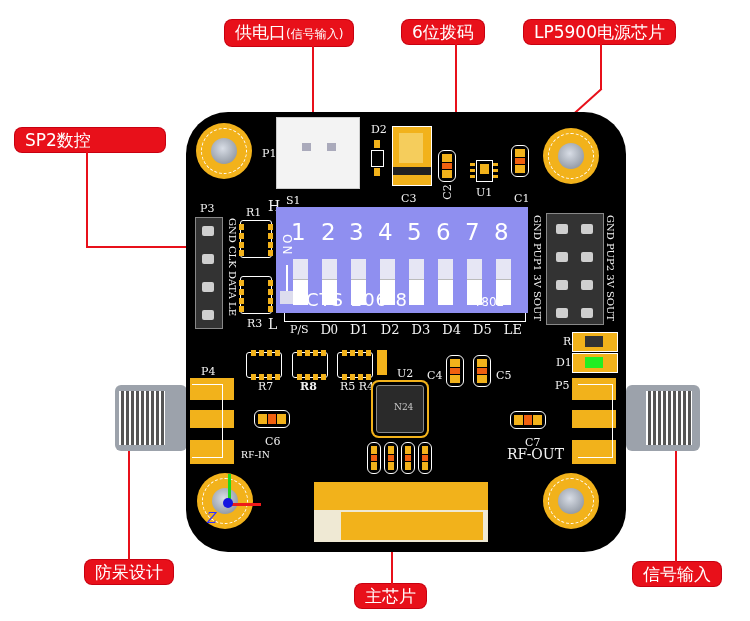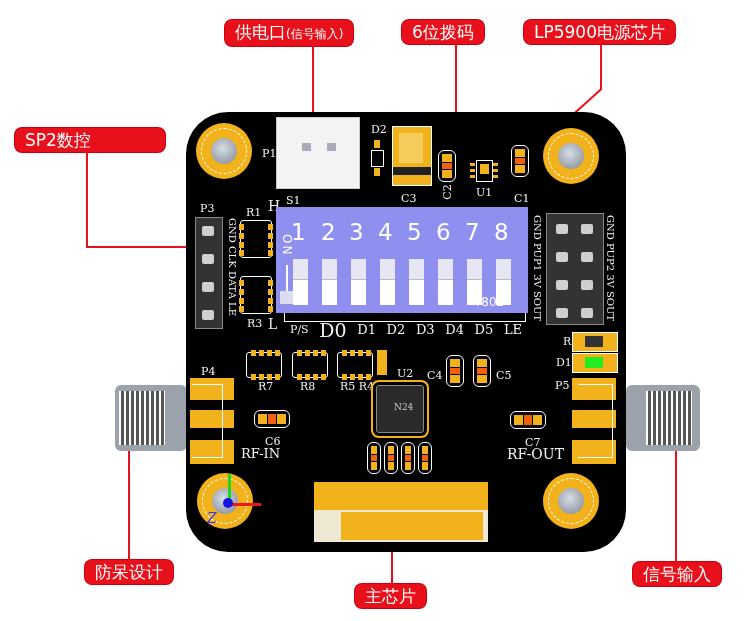--- a/index.html
+++ b/index.html
@@ -181,26 +181,27 @@
   <div class="swnum" style="left:189px;">7</div>
   <div class="swnum" style="left:218px;">8</div>
   <div class="sw" style="left:17px;"></div>
   <div class="sw" style="left:46px;"></div>
   <div class="sw" style="left:75px;"></div>
   <div class="sw" style="left:104px;"></div>
   <div class="sw" style="left:133px;"></div>
   <div class="sw" style="left:162px;"></div>
   <div class="sw" style="left:191px;"></div>
   <div class="sw" style="left:220px;"></div>
+  <div class="abs" style="left:30px;top:82px;color:#fff;font-size:18px;letter-spacing:1px;">CTS 206-8</div>
   <div class="abs" style="left:198px;top:88px;color:#fff;font-size:12px;">T802</div>
 </div>
 <div class="abs" style="left:284px;top:313px;width:240px;height:8px;border:1px solid #fff;border-top:none;"></div>
 <div class="abs" style="left:290px;top:324px;width:232px;display:flex;justify-content:space-between;">
   <span class="silk" style="position:static;font-size:11px;">P/S</span>
-  <span class="silk" style="position:static;font-size:19px;">D0</span>
+  <span class="silk" style="position:static;font-size:14px;font-family:Liberation Serif, serif;">D0</span>
   <span class="silk" style="position:static;font-size:13px;">D1</span>
   <span class="silk" style="position:static;font-size:13px;">D2</span>
   <span class="silk" style="position:static;font-size:13px;">D3</span>
   <span class="silk" style="position:static;font-size:13px;">D4</span>
   <span class="silk" style="position:static;font-size:13px;">D5</span>
   <span class="silk" style="position:static;font-size:13px;">LE</span>
 </div>
 
 <div class="silk" style="left:531px;top:215px;writing-mode:vertical-rl;font-size:10px;">GND PUP1 3V SOUT</div>
 <div class="abs" style="left:546px;top:213px;width:56px;height:110px;background:#333;border:1px solid #888;">
@@ -238,21 +239,21 @@
 <div class="rn" style="left:292px;top:352px;">
   <span style="left:4px;top:-3px"></span>
     <span style="left:12px;top:-3px"></span>
     <span style="left:20px;top:-3px"></span>
     <span style="left:28px;top:-3px"></span>
   <span style="left:4px;bottom:-3px"></span>
     <span style="left:12px;bottom:-3px"></span>
     <span style="left:20px;bottom:-3px"></span>
     <span style="left:28px;bottom:-3px"></span>
 </div>
-<div class="silk" style="left:300px;top:381px;">R8</div>
+<div class="silk" style="left:300px;top:381px;font-weight:bold;">R8</div>
 <div class="rn" style="left:337px;top:352px;">
   <span style="left:4px;top:-3px"></span>
     <span style="left:12px;top:-3px"></span>
     <span style="left:20px;top:-3px"></span>
     <span style="left:28px;top:-3px"></span>
   <span style="left:4px;bottom:-3px"></span>
     <span style="left:12px;bottom:-3px"></span>
     <span style="left:20px;bottom:-3px"></span>
     <span style="left:28px;bottom:-3px"></span>
 </div>
@@ -312,21 +313,21 @@
   <div class="pad" style="left:0;top:62px;width:44px;height:24px;"></div>
   <div class="abs" style="left:6px;top:6px;width:34px;height:72px;border:1px solid #fff;border-left:none;"></div>
 </div>
 
 <div class="hcap" style="left:254px;top:410px;">
     <i style="left:3px"></i>
     <b></b>
     <i style="right:3px"></i>
   </div>
 <div class="silk" style="left:265px;top:436px;">C6</div>
-<div class="silk" style="left:241px;top:448px;font-size:13px;">RF-IN</div>
+<div class="silk" style="left:241px;top:448px;font-size:11px;font-family:Liberation Serif, serif;">RF-IN</div>
 
 <div class="hcap" style="left:510px;top:411px;">
     <i style="left:3px"></i>
     <b></b>
     <i style="right:3px"></i>
   </div>
 <div class="silk" style="left:525px;top:437px;">C7</div>
 <div class="silk" style="left:507px;top:448px;font-size:14px;">RF-OUT</div>
 
 <div class="abs" style="left:314px;top:482px;width:174px;height:60px;background:#efe9d4;">

